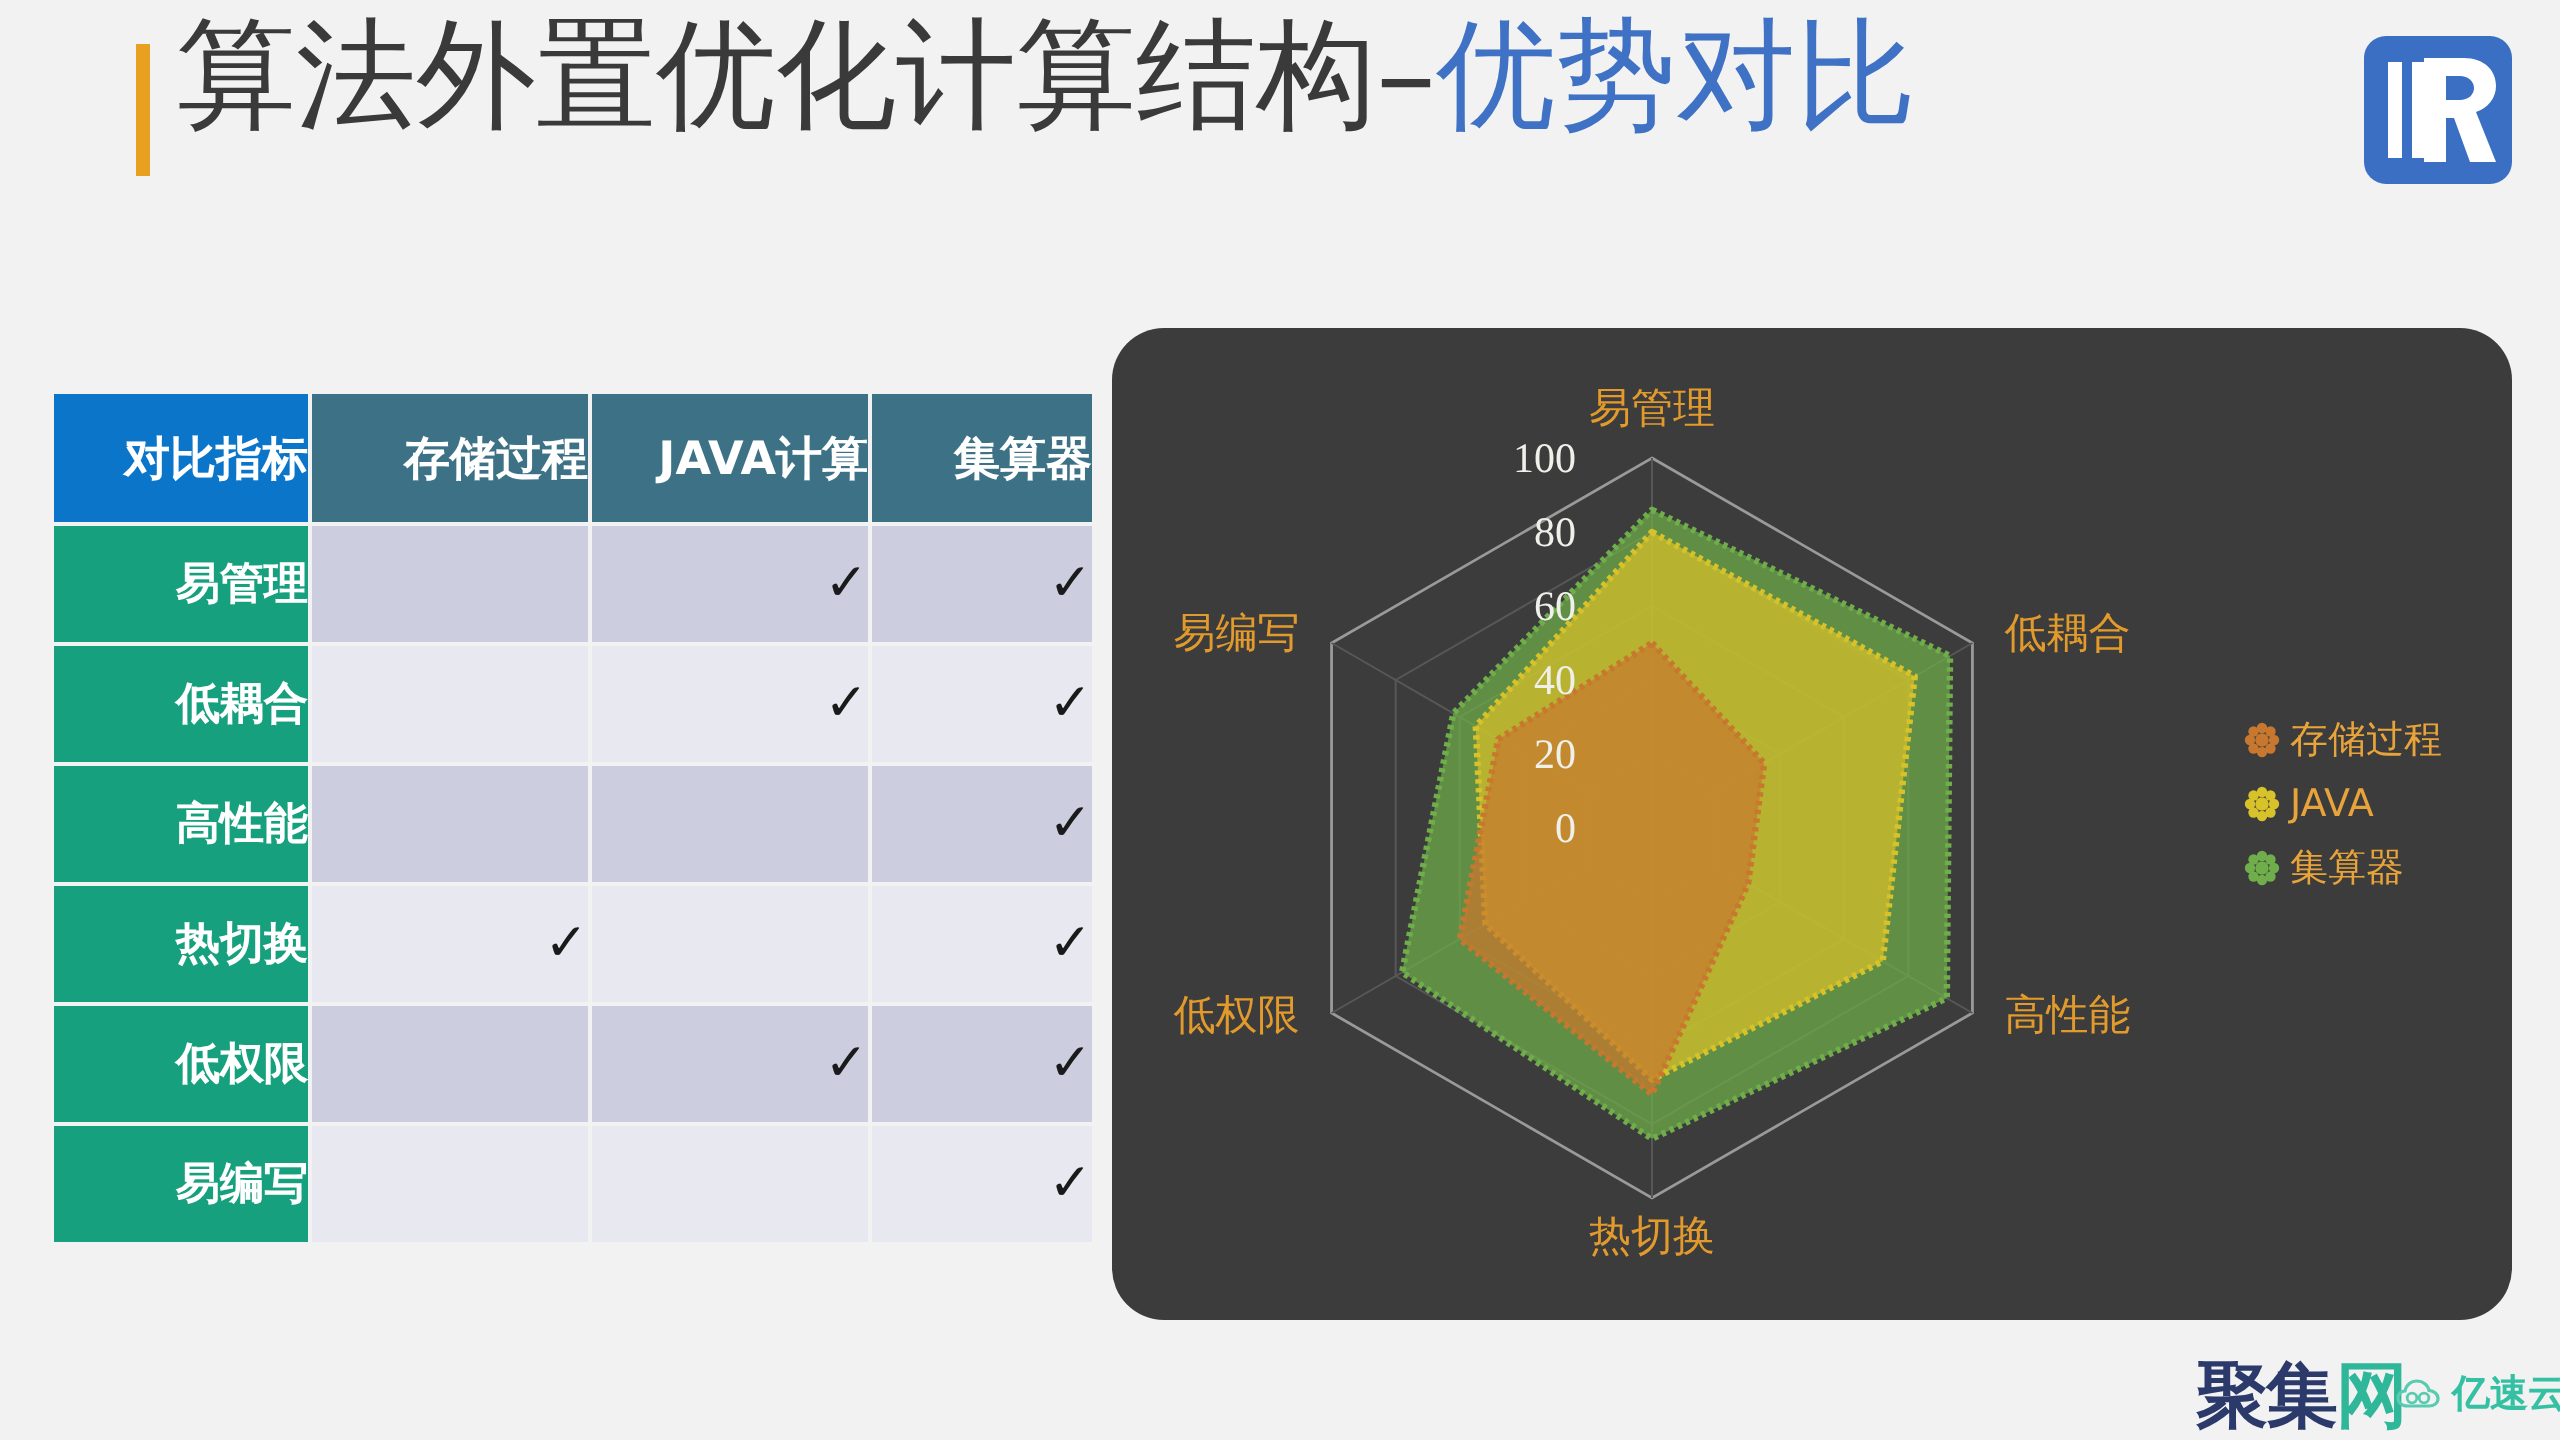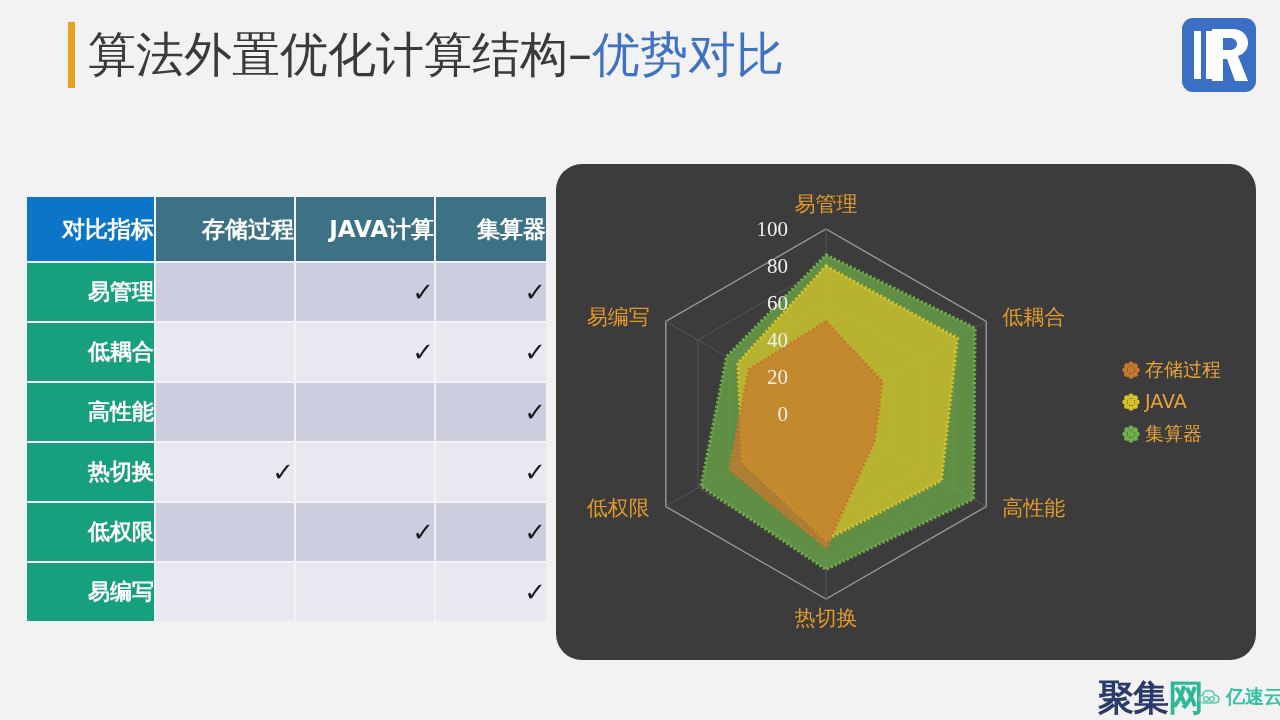--- a/index.html
+++ b/index.html
@@ -6,22 +6,22 @@
   body{
     width:1280px;height:720px;overflow:hidden;
     background:#f2f2f2;
     font-family:"Liberation Sans","DejaVu Sans",sans-serif;
     position:relative;
   }
   
   #header{position:absolute;left:0;top:0;width:1280px;height:118px;}
   #title-bar{position:absolute;left:68px;top:22px;width:7px;height:66px;background:#e8a020;}
   #page-title{
-    position:absolute;left:88px;top:16px;
-    font-size:48px;line-height:76px;color:#3a3a3a;white-space:nowrap;
+    position:absolute;left:88px;top:0;
+    font-size:60px;line-height:76px;color:#3a3a3a;white-space:nowrap;
     font-family:"DejaVu Sans","Liberation Sans",sans-serif;font-weight:400;
   }
   #page-title .accent{color:#3f72c4;}
   #logo{
     position:absolute;left:1182px;top:18px;width:74px;height:74px;
     background:#3a6fc4;border-radius:11px;
   }
   #logo .bar{position:absolute;top:13px;width:7px;height:48px;background:#fff;}
   #logo .b1{left:12px;}
   #logo .b2{left:24px;}

